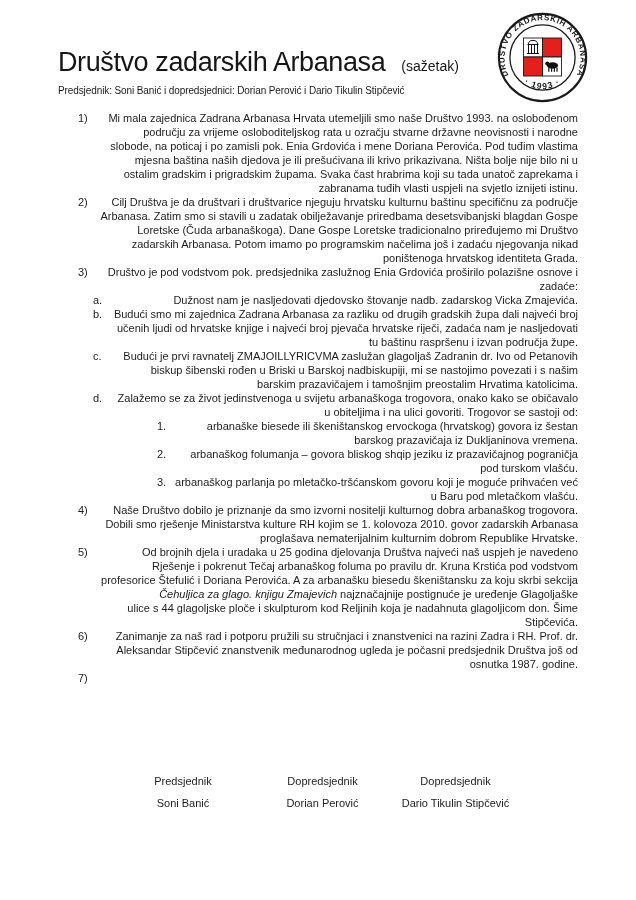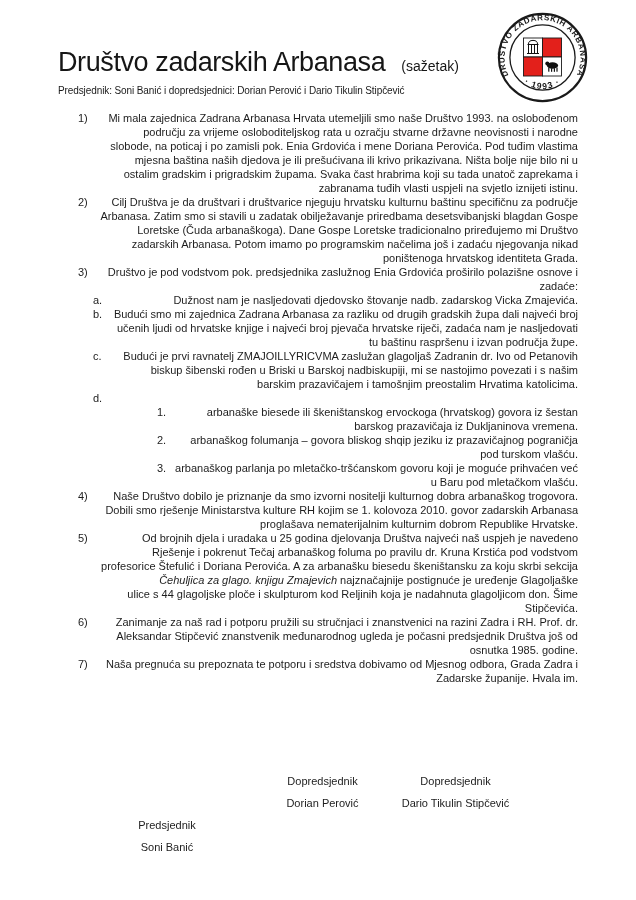--- a/index.html
+++ b/index.html
@@ -35,21 +35,21 @@
   }
   .row { display:flex; align-items:flex-start; }
   .mk { flex:0 0 auto; }
   .ind1 > .mk { margin-left:78px; width:22px; }
   .ind2 > .mk { margin-left:93px; width:19px; }
   .ind3 > .mk { margin-left:157px; width:17px; }
   .tx { flex:1 1 auto;text-align:right; }
   .tx i { font-style:italic;margin-left:44px; }
   .sig-col { position:absolute; top:775px; text-align:center; font-size:11px; color:#1d1d1d; }
   .sig-col .sig-name { margin-top:10px; }
-  .sig-1 { left:107px; width:120px;margin-top:44px; }
+  .sig-1 { left:123px; width:120px; }
   .sig-2 { left:260px; width:125px; }
   .sig-3 { left:383px; width:145px; }
 </style>
 </head>
 <body>
 
 <div class="page">
 
   <div class="doc-title">
     <span>Društvo zadarskih Arbanasa</span><span class="suffix">(sažetak)</span>
@@ -122,20 +122,21 @@
       <span class="tx">Budući smo mi zajednica Zadrana Arbanasa za razliku od drugih gradskih župa dali najveći broj učenih ljudi od hrvatske knjige i najveći broj pjevača hrvatske riječi, zadaća nam je nasljedovati tu baštinu raspršenu i izvan područja župe.</span>
     </div>
 
     <div class="row ind2">
       <span class="mk">c.</span>
       <span class="tx">Budući je prvi ravnatelj ZMAJOILLYRICVMA zaslužan glagoljaš Zadranin dr. Ivo od Petanovih biskup šibenski rođen u Briski u Barskoj nadbiskupiji, mi se nastojimo povezati i s našim barskim prazavičajem i tamošnjim preostalim Hrvatima katolicima.</span>
     </div>
 
     <div class="row ind2">
       <span class="mk">d.</span>
+      <span class="tx">Zalažemo se za život jedinstvenoga u svijetu arbanaškoga trogovora, onako kako se običavalo u obiteljima i na ulici govoriti. Trogovor se sastoji od:</span>
     </div>
 
     <div class="row ind3">
       <span class="mk">1.</span>
       <span class="tx">arbanaške biesede ili škeništanskog ervockoga (hrvatskog) govora iz šestan barskog prazavičaja iz Dukljaninova vremena.</span>
     </div>
 
     <div class="row ind3">
       <span class="mk">2.</span>
       <span class="tx">arbanaškog folumanja – govora bliskog shqip jeziku iz prazavičajnog pograničja pod turskom vlašću.</span>
@@ -151,26 +152,25 @@
       <span class="tx">Naše Društvo dobilo je priznanje da smo izvorni nositelji kulturnog dobra arbanaškog trogovora. Dobili smo rješenje Ministarstva kulture RH kojim se 1. kolovoza 2010. govor zadarskih Arbanasa proglašava nematerijalnim kulturnim dobrom Republike Hrvatske.</span>
     </div>
 
     <div class="row ind1">
       <span class="mk">5)</span>
       <span class="tx"><span>Od brojnih djela i uradaka u 25 godina djelovanja Društva najveći naš uspjeh je navedeno Rješenje i pokrenut Tečaj arbanaškog foluma po pravilu dr. Kruna Krstića pod vodstvom profesorice Štefulić i Doriana Perovića. A za arbanašku biesedu škeništansku za koju skrbi sekcija </span><i>Čehuljica za glago. knjigu Zmajevich</i><span> najznačajnije postignuće je uređenje Glagoljaške ulice s 44 glagoljske ploče i skulpturom kod Reljinih koja je nadahnuta glagoljicom don. Šime Stipčevića.</span></span>
     </div>
 
     <div class="row ind1">
       <span class="mk">6)</span>
-      <span class="tx">Zanimanje za naš rad i potporu pružili su stručnjaci i znanstvenici na razini Zadra i RH. Prof. dr. Aleksandar Stipčević znanstvenik međunarodnog ugleda je počasni predsjednik Društva još od osnutka 1985. godine.</span>
+      <span class="tx">Zanimanje za naš rad i potporu pružili su stručnjaci i znanstvenici na razini Zadra i RH. Prof. dr. Aleksandar Stipčević znanstvenik međunarodnog ugleda je počasni predsjednik Društva još od osnutka 1987. godine.</span>
     </div>
 
     <div class="row ind1">
       <span class="mk">7)</span>
-      <span class="tx">Naša pregnuća su prepoznata te potporu i sredstva dobivamo od Mjesnog odbora, Grada Zadra i Zadarske županije. Hvala im.</span>
     </div>
 
   </div>
 
   <div class="sig-col sig-1">
     <div class="sig-role">Predsjednik</div>
     <div class="sig-name">Soni Banić</div>
   </div>
   <div class="sig-col sig-2">
     <div class="sig-role">Dopredsjednik</div>

